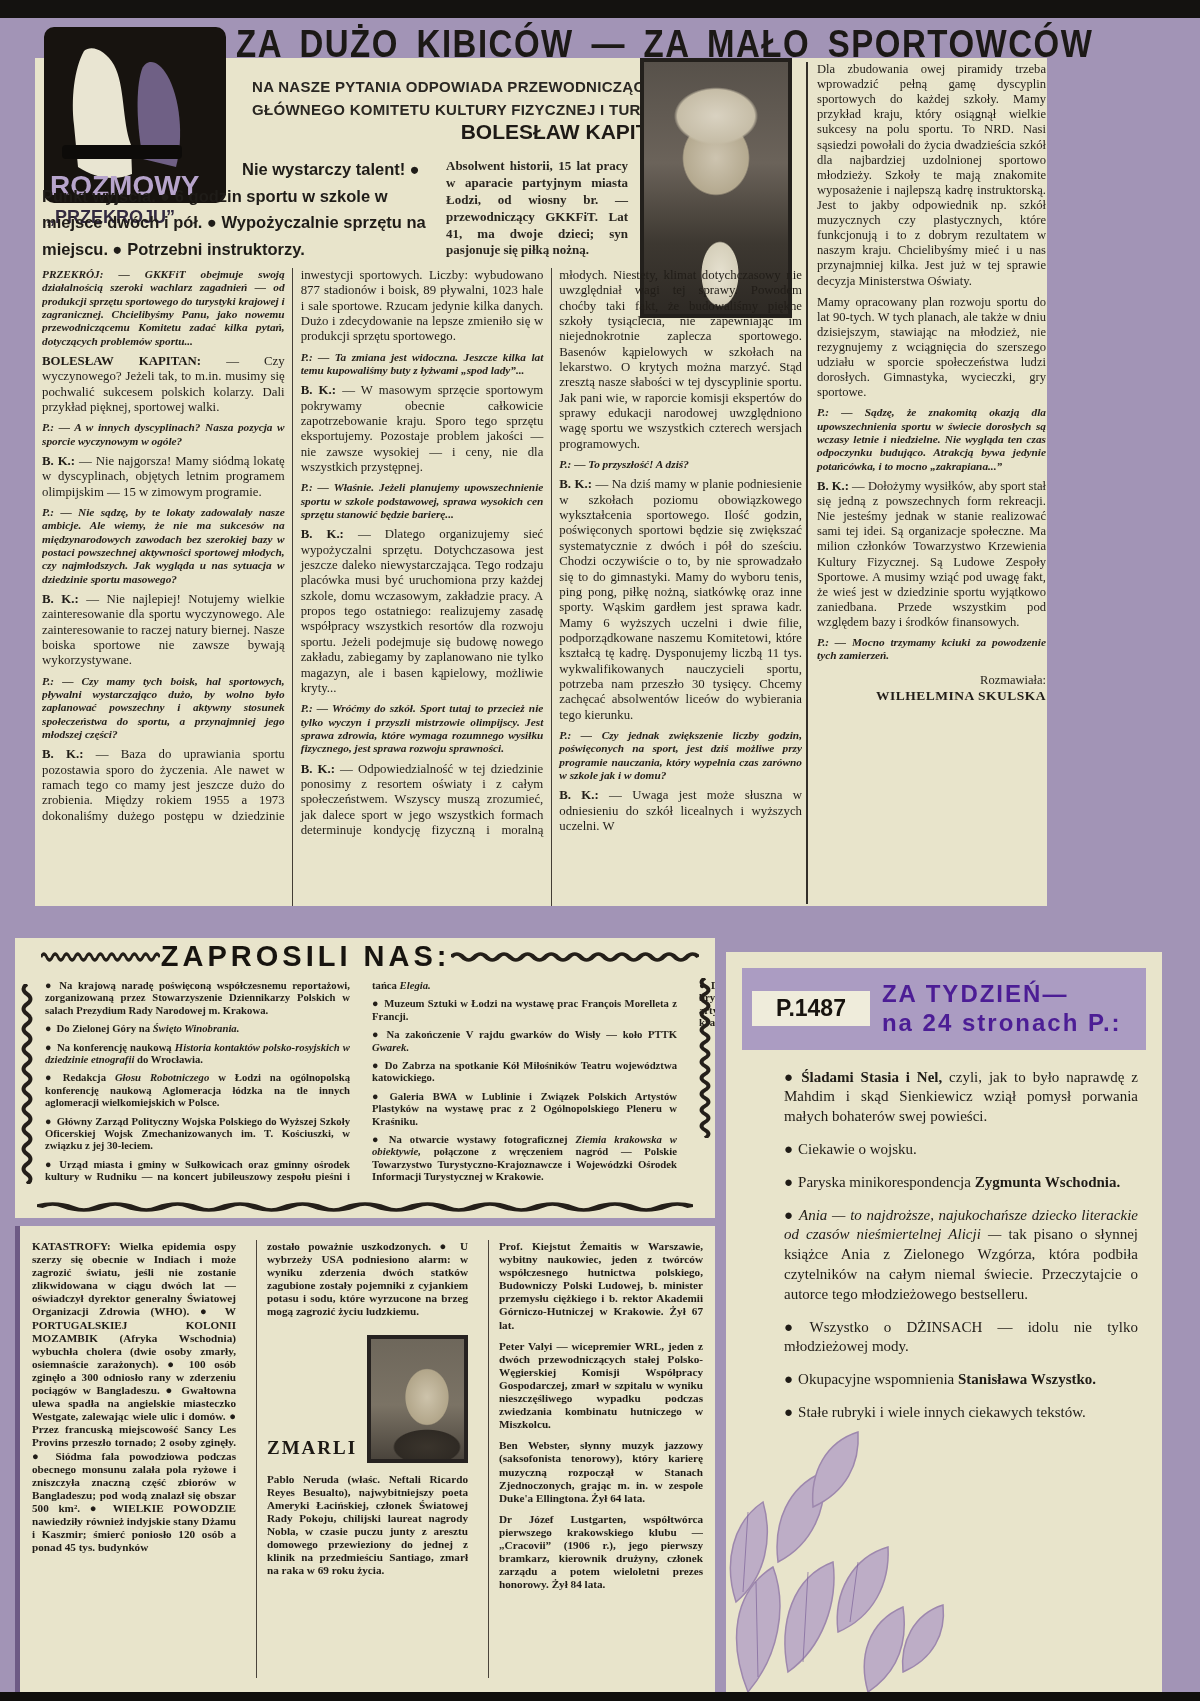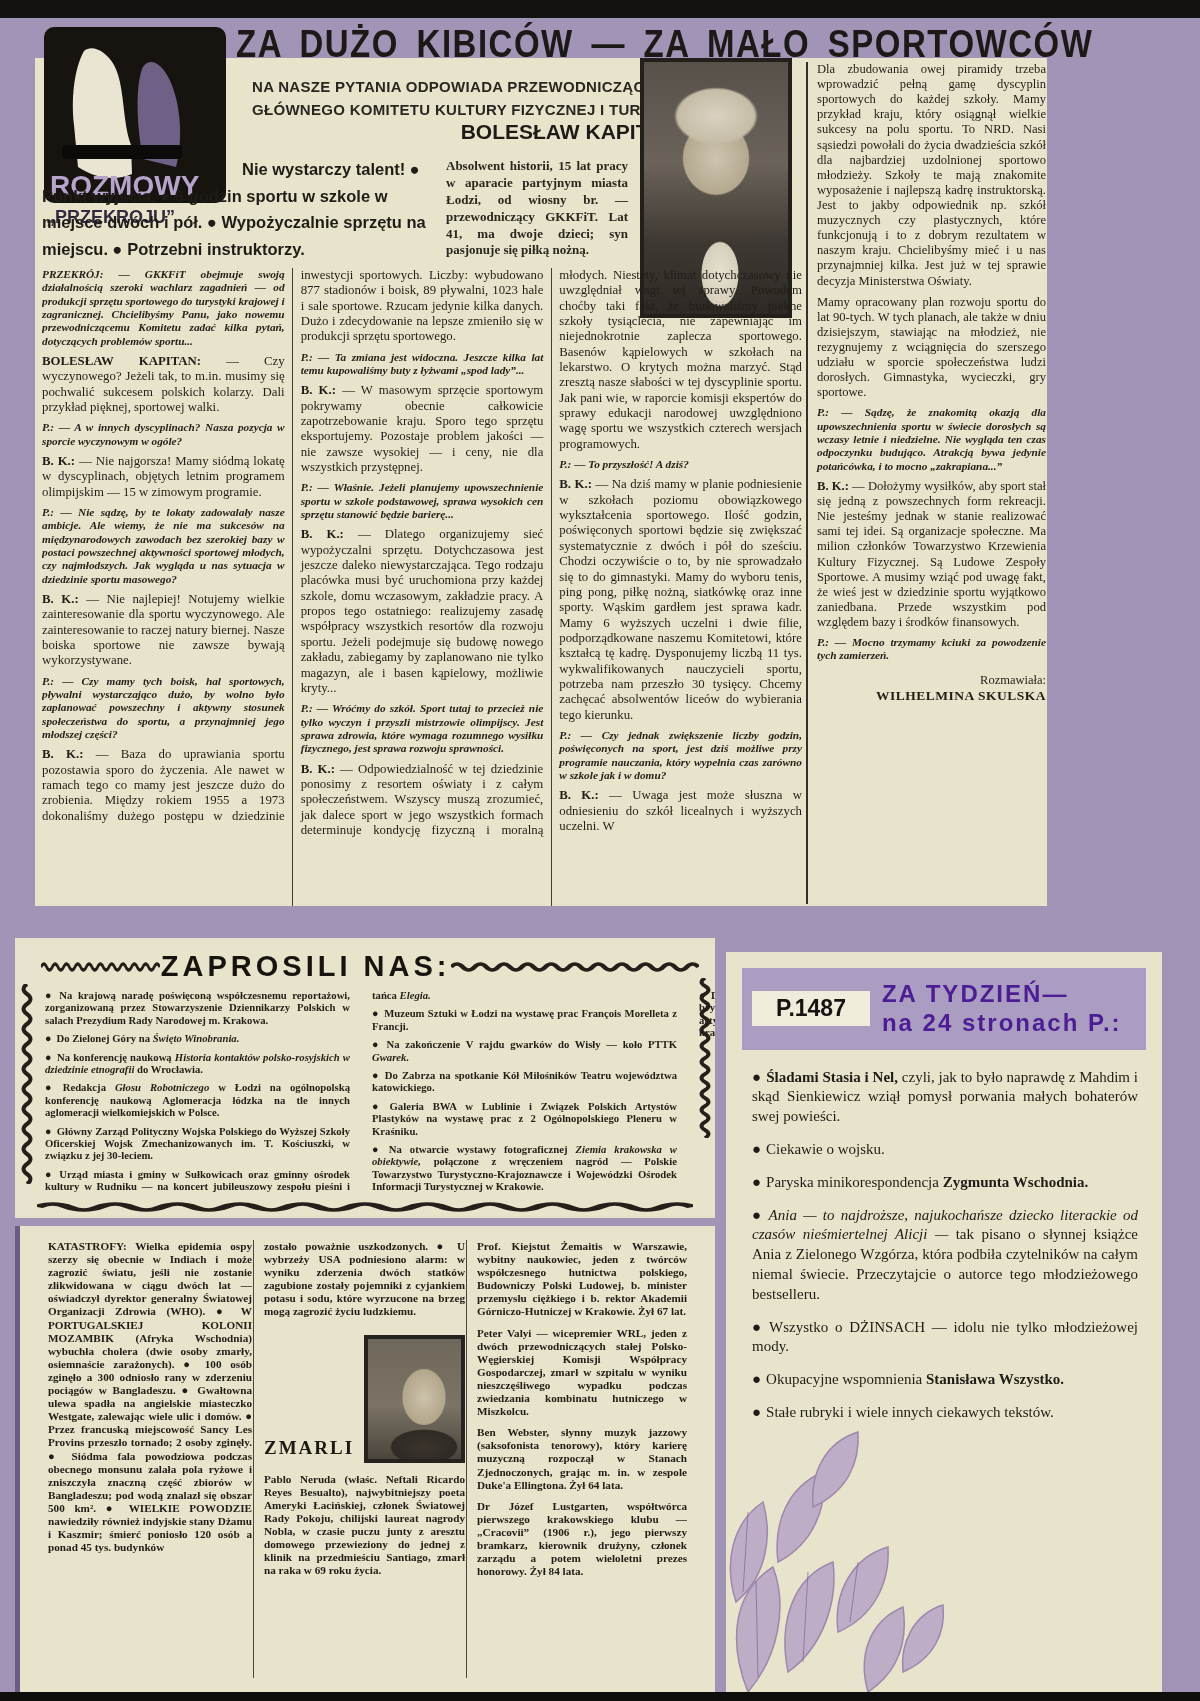--- a/index.html
+++ b/index.html
@@ -48,49 +48,49 @@
 
   .right-col{position:absolute;left:806px;top:62px;width:240px;height:842px;
     box-sizing:border-box;border-left:2px solid #332f29;padding-left:9px;overflow:hidden;}
   .right-col p.a{font-size:12.6px;}
   .signoff{text-align:right;margin-top:10px;}
   .signoff-label{font-size:12.5px;}
   .signoff-name{font-weight:700;font-size:13.5px;letter-spacing:.5px;}
 
   .zaprosili{position:absolute;left:15px;top:938px;width:700px;height:280px;
     background:#e8e4cb;overflow:hidden;}
-  .zap-title-row{display:flex;align-items:center;gap:1px;padding:12px 16px 2px 26px;}
+  .zap-title-row{display:flex;align-items:center;gap:1px;padding:2px 16px 2px 26px;}
   .zap-title{font-family:"Liberation Sans",sans-serif;font-weight:700;font-size:29px;
     letter-spacing:4px;color:#17140f;white-space:nowrap;}
   .squig-h{height:12px;}
   .squig-v{position:absolute;width:14px;}
   .zap-cols{columns:2;column-gap:22px;padding:4px 38px 4px 30px;height:216px;overflow:hidden;}
   .zap-item{font-size:10.7px;font-weight:700;line-height:1.16;text-align:justify;margin:0 0 6px 0;color:#221e18;}
   .blt{margin-right:5px;}
   .thanks{font-style:italic;font-weight:700;font-size:11.3px;text-align:right;margin:2px 0 0 0;}
   .zap-bottom{position:absolute;left:22px;bottom:5px;width:656px;}
   .zap-left{left:5px;top:46px;height:200px;}
   .zap-right{right:3px;top:40px;height:160px;}
 
   .za-tydzien{position:absolute;left:726px;top:952px;width:436px;height:740px;
     background:#e8e4cb;overflow:hidden;}
   .zt-band{position:relative;margin:16px 16px 0 16px;background:#ab9cc2;
     padding:12px 10px;display:flex;align-items:center;gap:12px;}
   .zt-badge{background:#efecdb;font-family:"Liberation Sans",sans-serif;font-weight:700;
     font-size:23px;padding:4px 24px;color:#17130e;}
   .zt-title{font-family:"Liberation Sans",sans-serif;font-weight:700;color:#4c1d95;
     font-size:24px;line-height:1.2;letter-spacing:2px;}
-  .zt-items{position:relative;padding:18px 24px 0 26px;z-index:2;}
+  .zt-items{position:relative;padding:18px 24px 0 26px;z-index:2;margin-left:32px;}
   .zt-item{font-size:15px;line-height:1.32;text-align:justify;margin:0 0 13px 0;color:#1f1b16;}
   .it-pre{font-style:italic;}
   .leaves{position:absolute;left:-8px;bottom:-10px;width:300px;height:330px;z-index:1;}
 
   .bottom-left{position:absolute;left:15px;top:1226px;width:700px;height:466px;
     background:#e8e4cb;box-sizing:border-box;border-left:5px solid #6d5a85;
-    display:flex;gap:1px;padding:14px 28px;overflow:hidden;}
+    display:flex;gap:20px;padding:14px 12px;overflow:hidden;}
   .bcol{overflow:hidden;}
   .bcol-a{width:204px;}
   .bcol-b{width:212px;border-left:1px solid #4a443b;padding-left:10px;box-sizing:border-box;}
   .bcol-c{flex:1;border-left:1px solid #4a443b;padding-left:10px;box-sizing:border-box;}
   .news-text{font-size:11.2px;font-weight:700;line-height:1.17;text-align:justify;color:#201c17;margin:0 0 8px 0;}
   .zmarli-row{display:flex;align-items:flex-end;gap:10px;margin:16px 0 10px 0;}
   .zmarli-label{font-weight:700;font-size:19px;letter-spacing:2px;color:#1d1914;padding-bottom:4px;}
   .photo-neruda{width:112px;height:128px;margin-left:auto;box-sizing:border-box;
     border:4px solid #262220;
     background:

